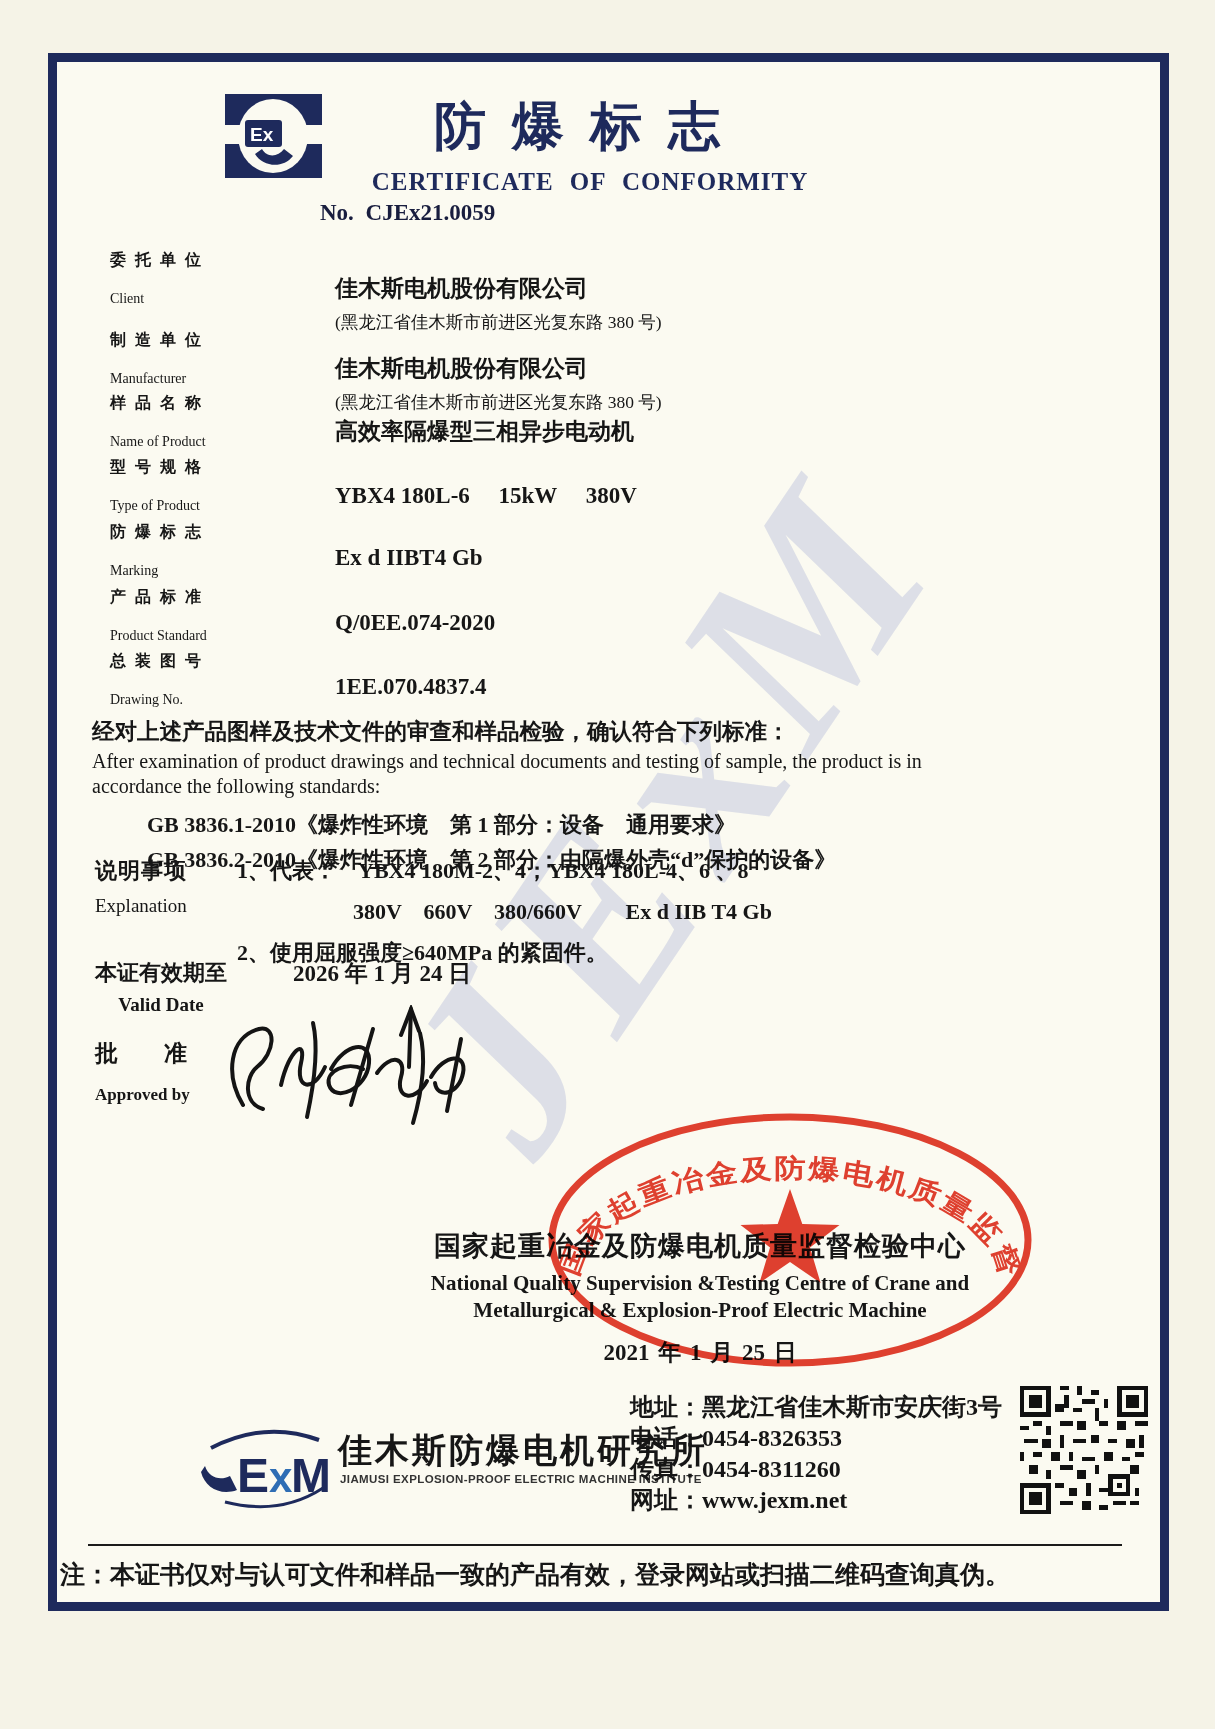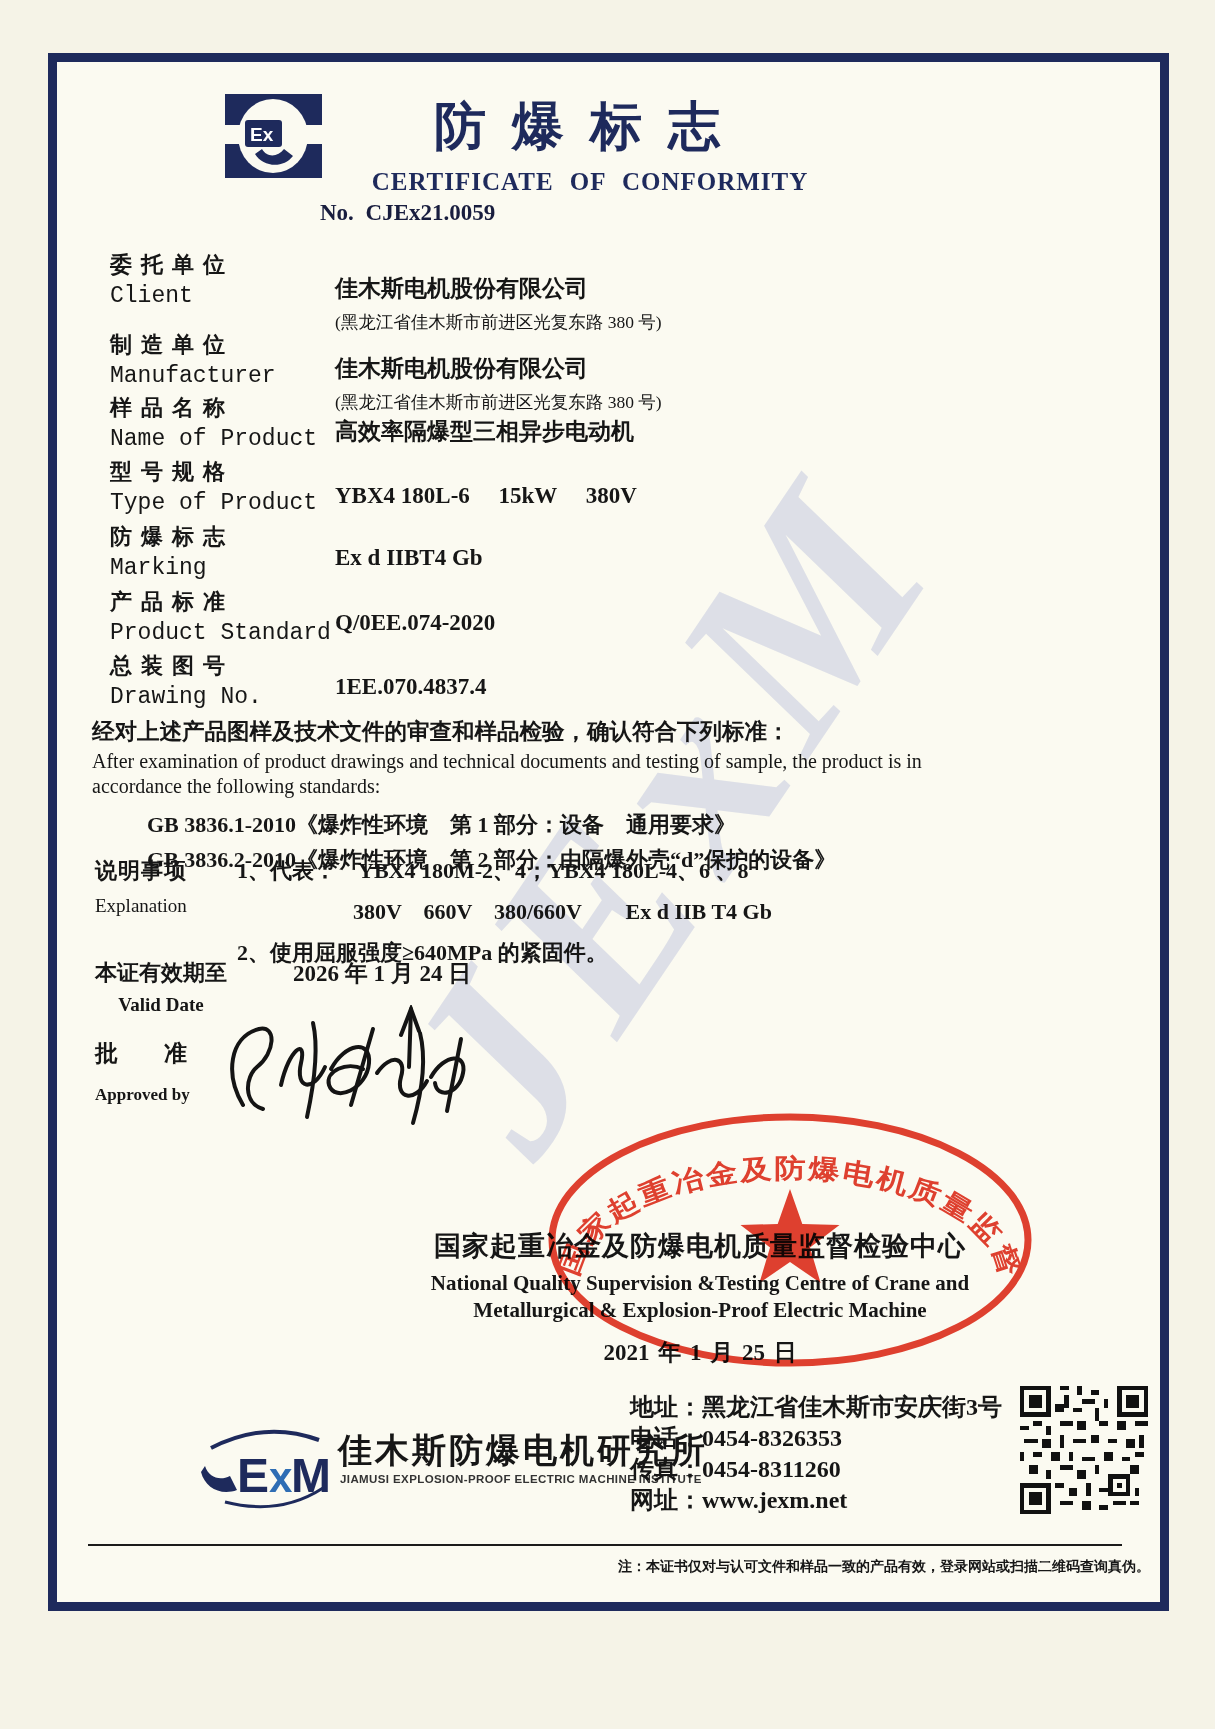--- a/index.html
+++ b/index.html
@@ -12,22 +12,22 @@
     transform:rotate(-56deg);transform-origin:50% 50%;letter-spacing:22px;text-align:center;line-height:760px;}
   
   .title{left:300px;top:92px;width:580px;text-align:center;font-size:52px;font-weight:bold;
          color:#1e2a5c;letter-spacing:26px;font-family:"Liberation Serif",serif;}
   .subtitle{left:300px;top:168px;width:580px;text-align:center;font-size:25px;font-weight:bold;
          color:#1e2a5c;letter-spacing:1px;word-spacing:9px;}
   .certno{left:320px;top:200px;width:480px;text-align:left;font-size:23px;font-weight:bold;
          color:#181d3e;word-spacing:6px;}
   
   .row{position:absolute;left:110px;width:960px;}
-  .row .zh{font-size:22px;font-weight:bold;letter-spacing:9px;}
-  .row .en{font-size:23px;margin-top:3px;font-family:Liberation Mono, monospace;}
+  .row .zh{font-size:16px;font-weight:bold;letter-spacing:9px;}
+  .row .en{font-size:14px;margin-top:20px;}
   .row .val{position:absolute;left:225px;top:0;width:700px;margin-top:23px;}
   .row .v{font-size:23px;font-weight:bold;}
   .row .n{font-size:17.5px;margin-top:6px;}
   
   .statement{left:92px;top:716px;width:960px;}
   .statement .zh{font-size:22.5px;font-weight:bold;}
   .statement .en{font-size:20px;width:900px;margin-top:2px;line-height:25px;}
   .standards{margin-left:55px;margin-top:8px;font-size:22px;font-weight:bold;line-height:35px;}
   
   .expl-label{left:95px;top:856px;}
@@ -53,21 +53,21 @@
   .stamp{left:545px;top:1108px;mix-blend-mode:multiply;opacity:.92;}
   .signature{left:215px;top:1005px;}
   
   .inst-zh{left:338px;top:1428px;font-size:34px;font-weight:bold;letter-spacing:3px;
            font-family:"Liberation Sans",sans-serif;}
   .inst-en{left:340px;top:1473px;font-size:11.5px;font-weight:bold;color:#333;
            font-family:"Liberation Sans",sans-serif;letter-spacing:.4px;}
   .contact{left:630px;top:1392px;font-size:24px;font-weight:bold;line-height:31px;
            font-family:Liberation Serif, serif;}
   .divider{left:88px;top:1544px;width:1034px;height:2px;background:#1b1b1b;}
-  .note{left:60px;top:1558px;width:1090px;text-align:right;font-size:14px;font-weight:bold;
+  .note{left:60px;top:1558px;width:1090px;text-align:left;font-size:25px;font-weight:bold;
         font-family:"Liberation Sans",sans-serif;}
 </style>
 </head>
 <body>
 
 <div class="abs frame"></div>
 <div class="abs watermark">JExM</div>
 
 <svg class="abs" style="left:225px;top:94px" width="97" height="84" viewBox="0 0 97 84">
   <rect x="0" y="0" width="97" height="84" fill="#1e2a5c"></rect>

